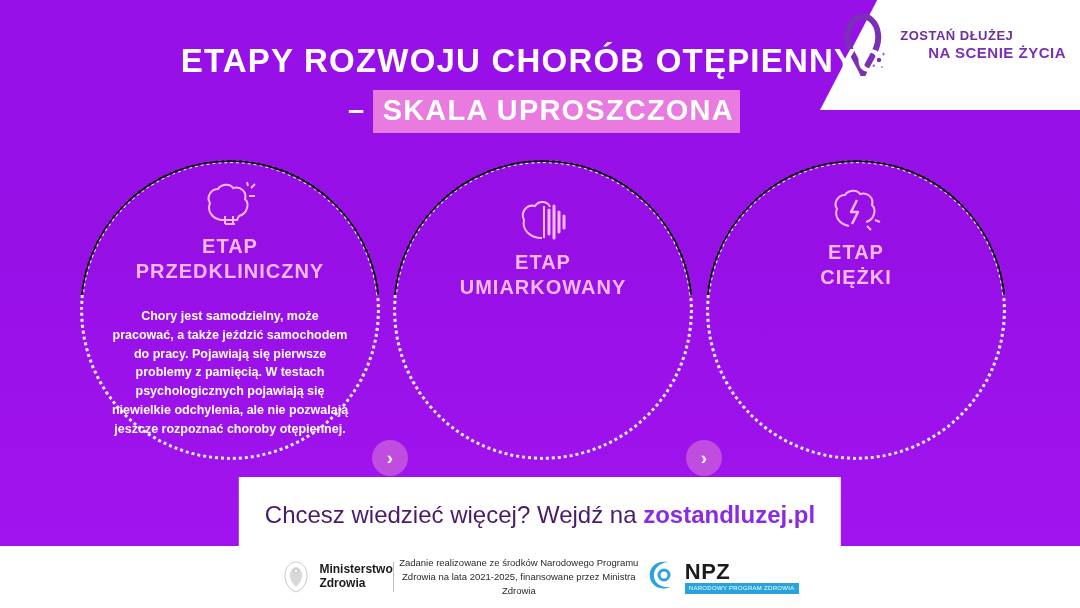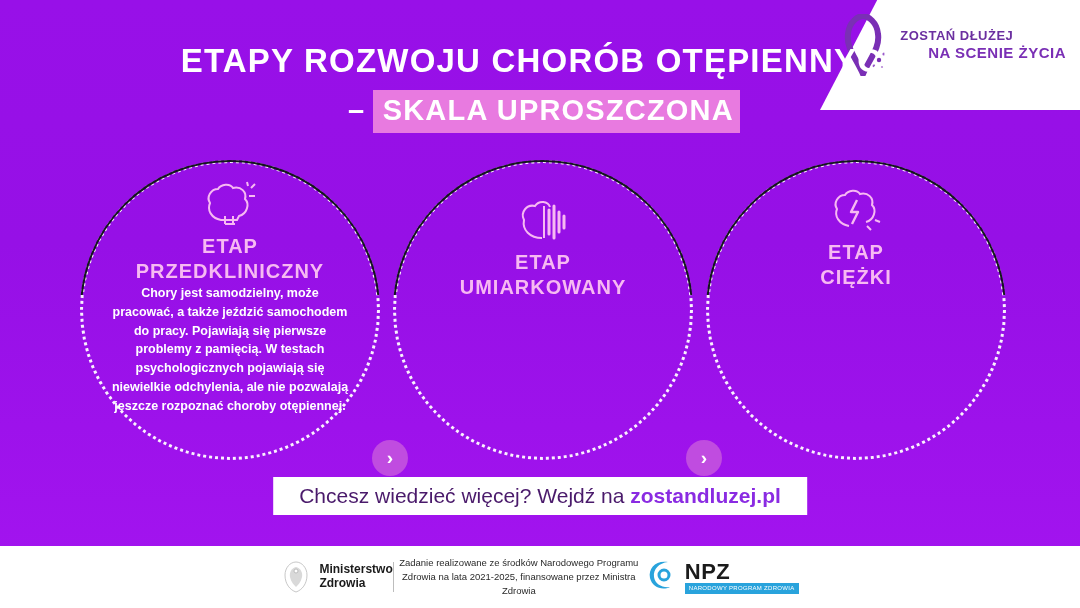--- a/index.html
+++ b/index.html
@@ -153,21 +153,21 @@
     font-weight: bold;
     letter-spacing: 1px;
     line-height: 1.25;
     text-transform: uppercase;
   }
   .stage-body {
     color: #ffffff;
     font-size: 12.5px;
     line-height: 1.5;
     font-weight: bold;
-    margin-top: 0;
+    margin-top: 23px;
     width: 240px;
   }
   .stage.s2 .stage-inner { padding-top: 36px; }
   .stage.s2 .stage-body { margin-top: 12px; width: 230px; }
   .stage.s3 .stage-inner { padding-top: 26px; }
   .stage.s3 .stage-body { width: 235px; }
 
   
   .chevron {
     position: absolute;
@@ -187,22 +187,22 @@
   .chevron.c1 { left: 372px; }
   .chevron.c2 { left: 686px; }
 
   
   .cta {
     position: absolute;
     left: 50%;
     transform: translateX(-50%);
     top: 477px;
     background: #ffffff;
-    padding: 7px 26px;
-    font-size: 21px;
+    padding: 24px 26px;
+    font-size: 24px;
     color: #4a1a6b;
     white-space: nowrap;
   }
   .cta .cta-link {
     color: #8a2be2;
     font-weight: bold;
   }
 
   
   .footer {

